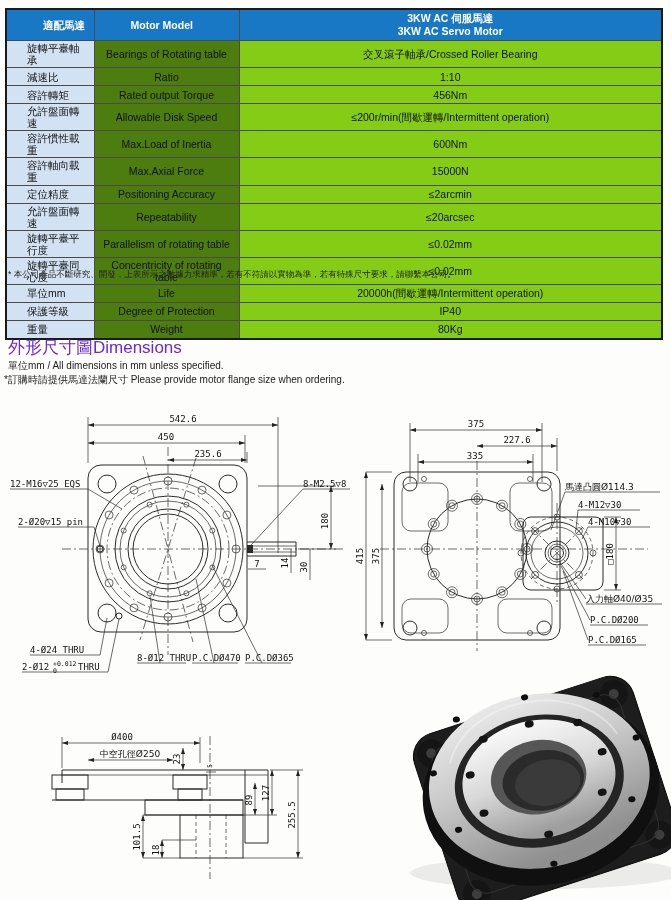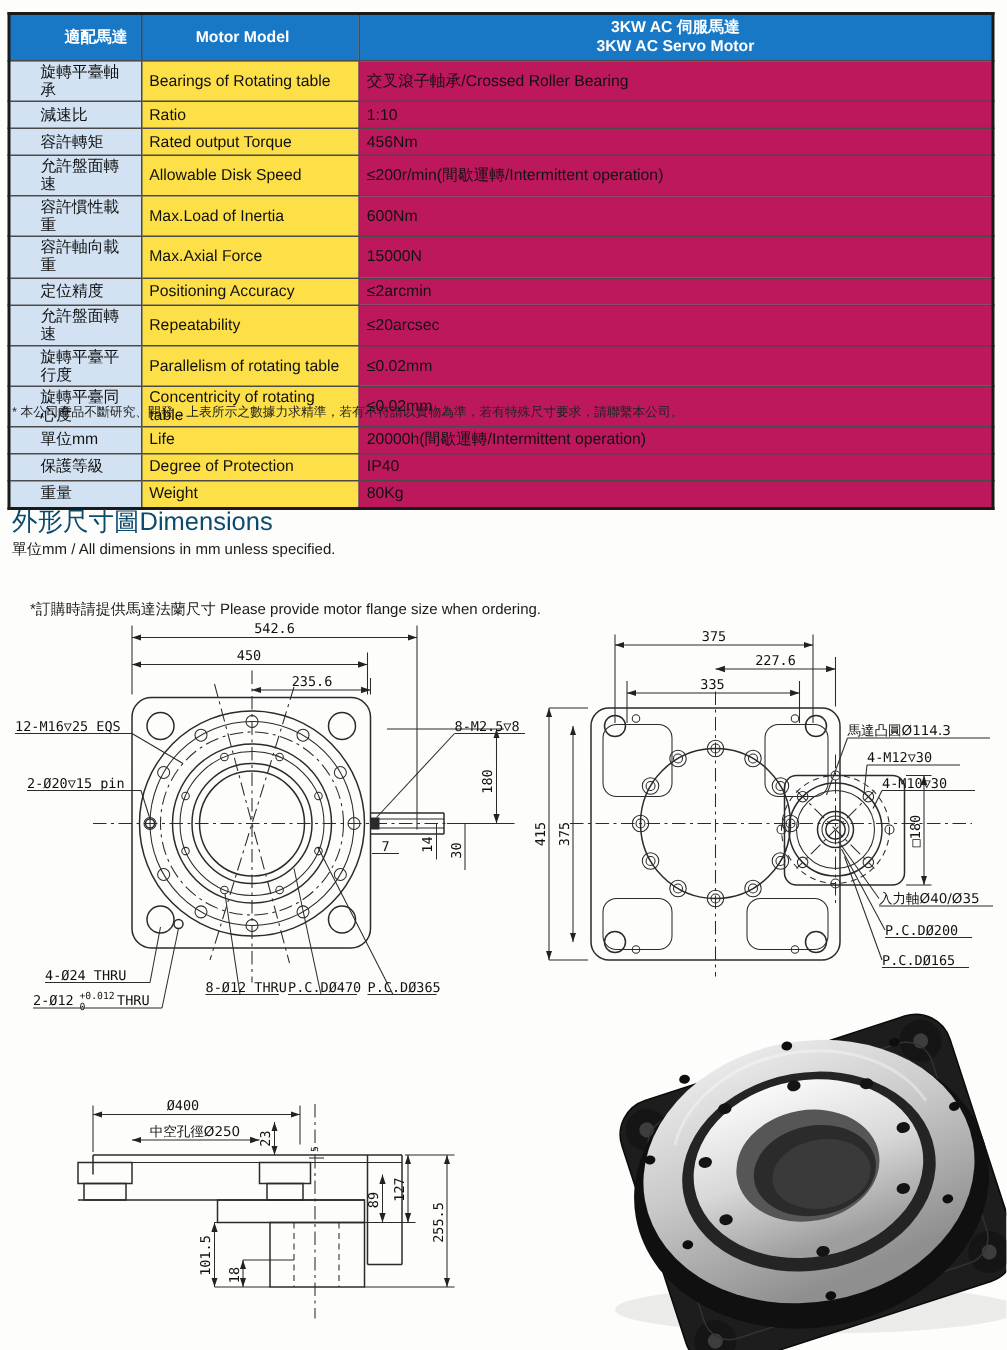--- a/index.html
+++ b/index.html
@@ -14,30 +14,30 @@
     border-collapse:collapse;table-layout:fixed;
     border:2px solid #1a1a1a;
   }
   .spec-table th,.spec-table td{
     border:1px solid #4a4a4a;font-size:10.5px;line-height:1.15;
     padding:1px 5px;vertical-align:middle;height:15px;
   }
   .spec-table thead th{background:#1878C6;color:#fff;font-weight:bold;height:28px;}
   .spec-table .h-val div{line-height:1.25;}
   td.cn{background:#D2E2F2;text-align:left;padding-left:20px;}
-  td.en{background:#fde047;text-align:left;}
-  td.val{background:#be185d;}
+  td.en{background:#4d7c0f;text-align:center;}
+  td.val{background:#84cc16;text-align:center;}
   thead th.h-cn,thead th.h-en{text-align:left;padding-left:36px;}
   thead th.h-val{text-align:center;}
   
   .notes{position:absolute;left:8px;top:268px;width:650px;font-size:8.5px;color:#222;line-height:1.55;}
   
-  .dims-title{position:absolute;left:8px;top:336px;font-size:17px;color:#0c4a6e;}
+  .dims-title{position:absolute;left:8px;top:336px;font-size:17px;color:#6d28d9;}
   .dims-sub{position:absolute;left:8px;top:359px;font-size:10px;color:#1a1a1a;}
-  .dims-note{position:absolute;left:20px;top:373px;font-size:10px;color:#1a1a1a;margin-top:26px;}
+  .dims-note{position:absolute;left:4px;top:373px;font-size:10px;color:#1a1a1a;}
   
   .drawings{position:absolute;left:0;top:403px;}
   .ln{stroke:#2b2b2b;stroke-width:1;fill:none;}
   .thin{stroke:#2b2b2b;stroke-width:.7;fill:none;}
   .cl{stroke:#2b2b2b;stroke-width:.7;fill:none;stroke-dasharray:9 3 2 3;}
   .dash{stroke:#2b2b2b;stroke-width:.7;fill:none;stroke-dasharray:4 3;}
   .dim{stroke:#2b2b2b;stroke-width:.7;fill:none;}
   text.cad{font-family:"DejaVu Sans Mono","Liberation Mono",monospace;font-size:9px;fill:#111;}
   text.cadcjk{font-family:"DejaVu Sans","Liberation Sans",sans-serif;font-size:9px;fill:#111;}
   text.small{font-size:6.5px;}

